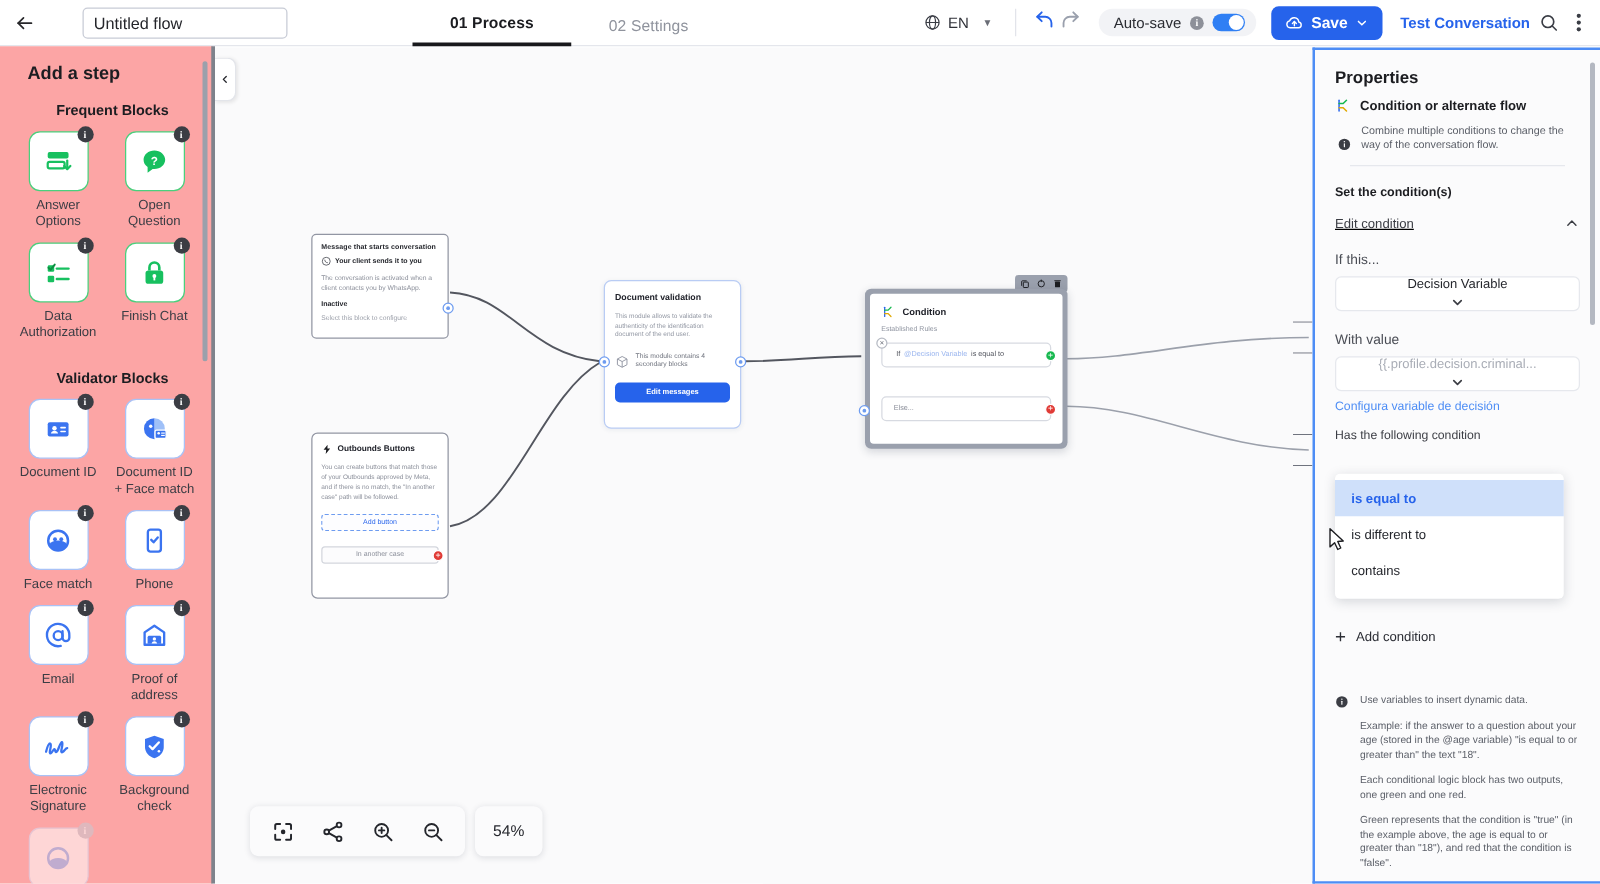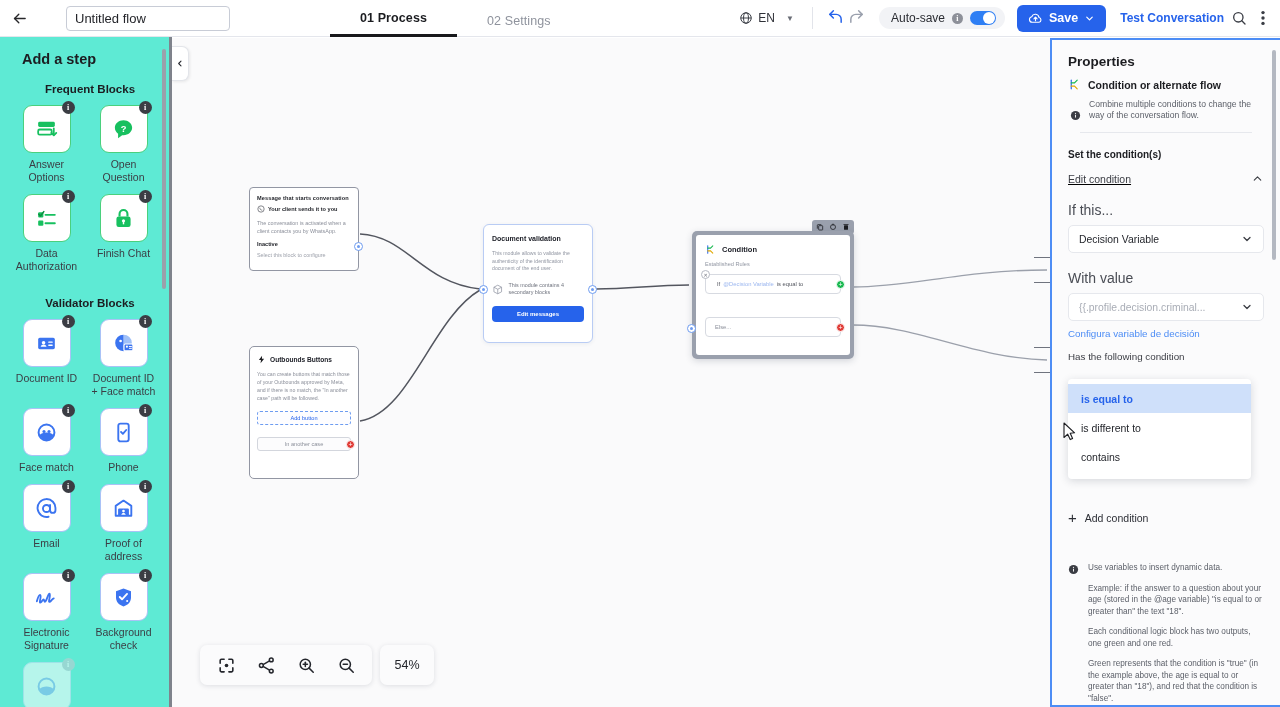--- a/index.html
+++ b/index.html
@@ -59,21 +59,21 @@
     display: flex; align-items: center; gap: 6px; background: #2663eb; color: #fff;
     border-radius: 6px; height: 27px; padding: 0 11px; margin-left: 12px; cursor: pointer;
     font-size: 12.5px; font-weight: bold; text-align: center;
   }
   .test-conv { font-size: 12px; font-weight: bold; color: #2663eb; margin-left: 14px; cursor: pointer; }
   .hdr-icon { padding: 0 7px; color: #3a3d45; cursor: pointer; display: flex; align-items: center; }
 
   
   .sidebar {
     position: absolute; left: 0; top: 37px; width: 170px; height: 670px;
-    background: #5eead4; overflow: hidden;
+    background: #fca5a5; overflow: hidden;
   }
   .sidebar-inner { padding: 12px 12px 0 12px; }
   .sb-title { font-size: 14.5px; font-weight: bold; color: #1c1d21; margin: 2px 0 16px 10px; }
   .sb-group { font-size: 11.5px; font-weight: bold; color: #1c1d21; margin: 0 0 10px 10px; text-align: center; }
   .sb-grid { display: grid; grid-template-columns: 1fr 1fr; gap: 2px 8px; margin-bottom: 12px; }
   .sb-cell { display: flex; flex-direction: column; align-items: center; margin-bottom: 8px; }
   .sb-tile {
     position: relative; width: 48px; height: 48px; border-radius: 9px; background: #fff;
     display: flex; align-items: center; justify-content: center; cursor: pointer;
   }
@@ -218,25 +218,25 @@
   .props-sub-text { font-size: 10.5px; font-weight: bold; color: #1c1d21; }
   .props-desc { display: flex; gap: 8px; margin-top: 8px; padding-left: 2px; }
   .props-desc p { font-size: 8.6px; color: #5b5f68; line-height: 11px; }
   .props-hr { height: 1px; background: #e6e8ed; margin: 11px 12px 0 12px; }
   .props-section { font-size: 10px; font-weight: bold; color: #1c1d21; margin-top: 16px; }
   .edit-cond-row {
     display: flex; align-items: center; justify-content: space-between;
     margin-top: 12px; cursor: pointer; text-decoration: underline;
   }
   .edit-cond-row .lbl { font-size: 10.5px; color: #3b3d44; }
-  .field-label { font-size: 14px; color: #4a4d55; margin-top: 17px; }
+  .field-label { font-size: 11px; color: #4a4d55; margin-top: 17px; }
   .select-box {
     margin-top: 7px; height: 28px; background: #fff; border: 1px solid #e6e8ed; border-radius: 5px;
     display: flex; align-items: center; justify-content: space-between; padding: 0 10px;
-    font-size: 10.4px; color: #25272d; cursor: pointer;
+    font-size: 10.4px; color: #25272d; cursor: pointer; flex-direction: column;
   }
   .select-box.placeholder { color: #a9adb6; }
   .link-blue { font-size: 9.8px; color: #4d8df5; margin-top: 7px; cursor: pointer; }
   .cond-label { font-size: 9.8px; color: #3b3d44; margin-top: 12px; }
   .dropdown {
     position: absolute; left: 16px; top: 339px; width: 183px;
     background: #fff; border-radius: 4px; box-shadow: 0 2px 9px rgba(30,40,60,.17);
     padding: 5px 0 8px 0; z-index: 10;
   }
   .dd-opt { height: 29px; display: flex; align-items: center; padding-left: 13px; font-size: 10.5px; color: #25272d; cursor: pointer; }

